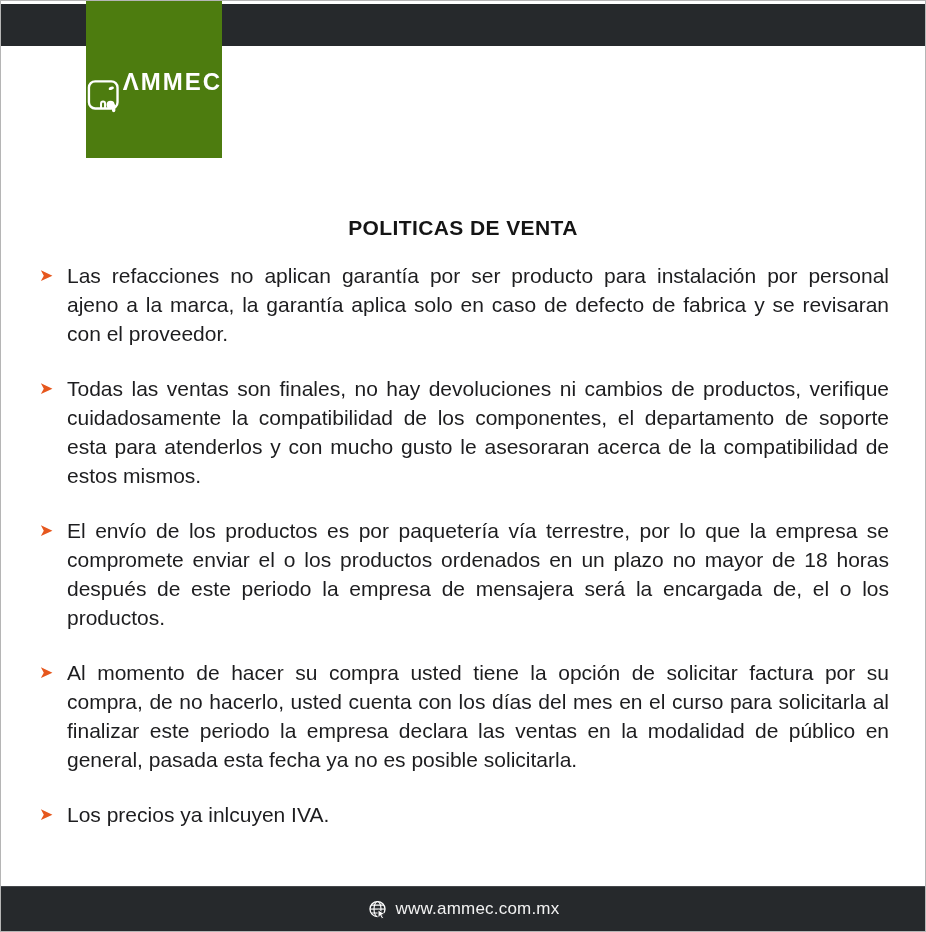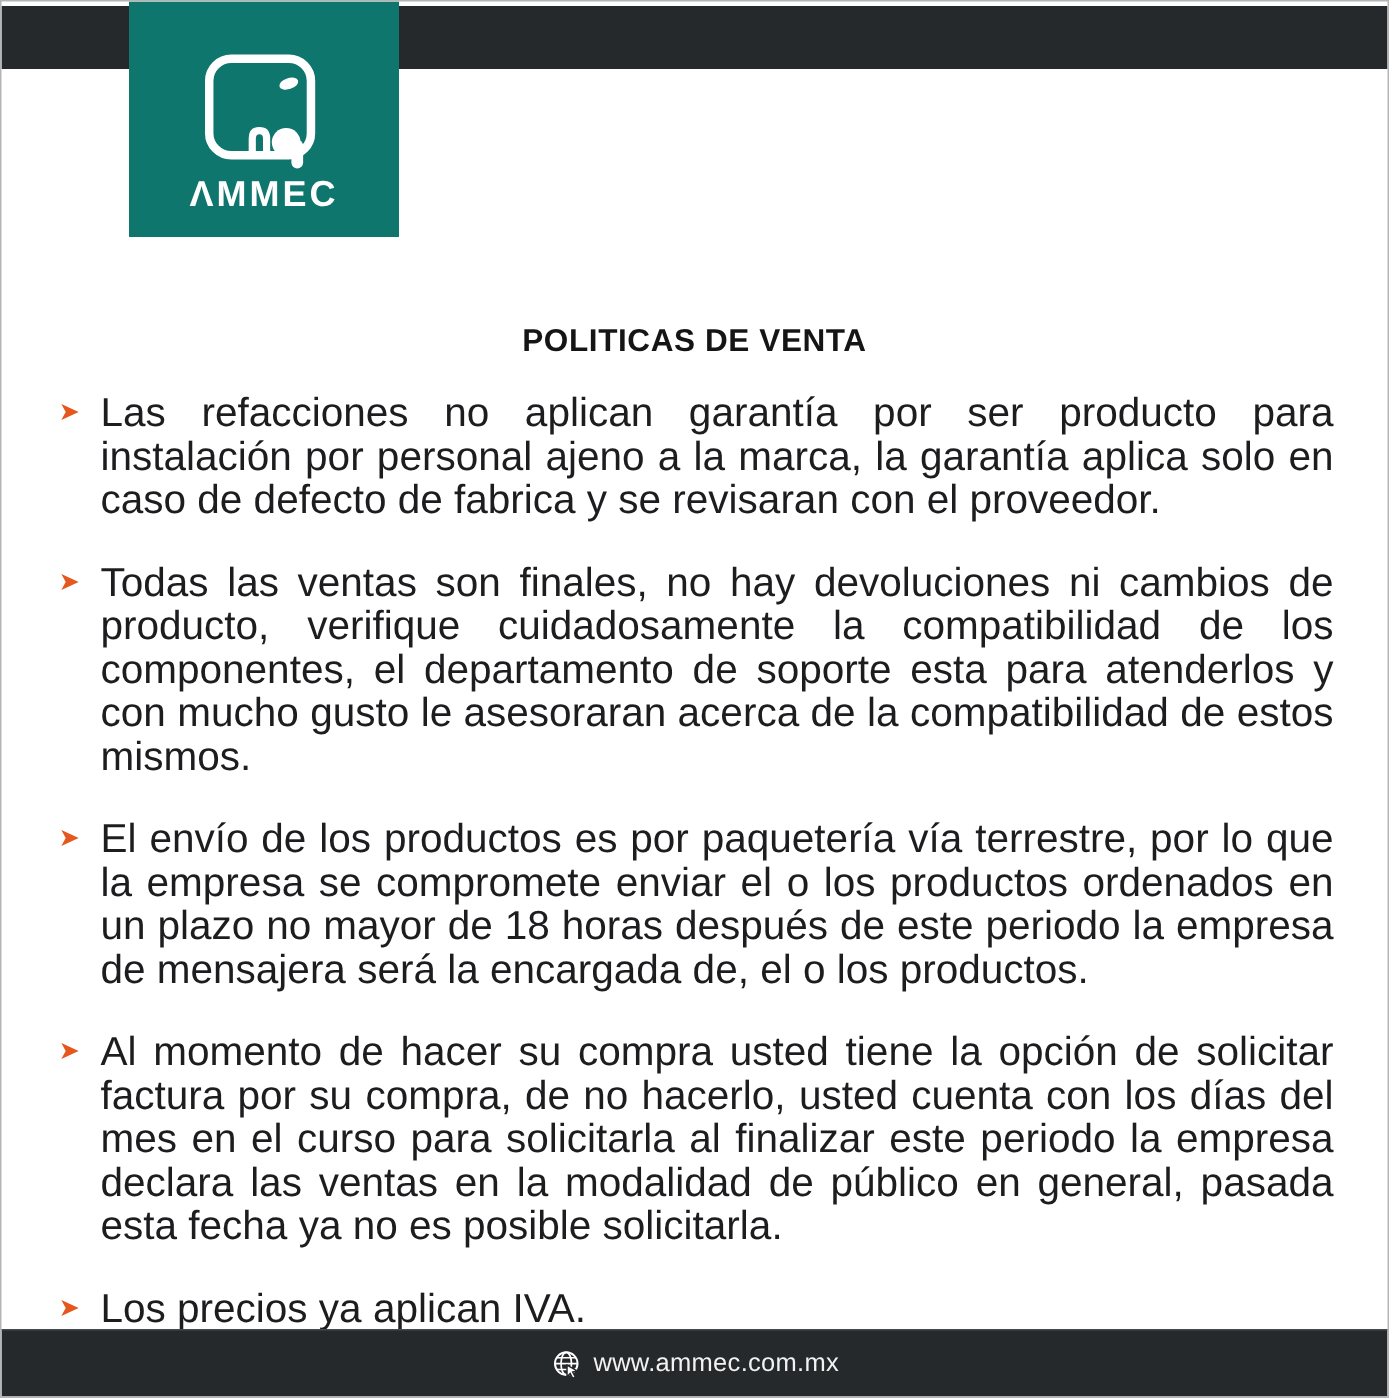--- a/index.html
+++ b/index.html
@@ -22,25 +22,25 @@
     top: 3px;
     left: 0;
     right: 0;
     height: 42px;
     background: #26292c;
   }
   .logo-box {
     position: absolute;
     top: 0;
     left: 85px;
-    width: 180px;
+    width: 136px;
     height: 157px;
-    background: #0f766e;
+    background: #4d7c0f;
     display: flex;
-    flex-direction: column;
+    flex-direction: row;
     align-items: center;
     z-index: 2;
   }
   .logo-box svg.elephant {
     margin-top: 33px;
     display: block;
   }
   .wordmark {
     margin-top: 4px;
     color: #ffffff;
@@ -76,21 +76,21 @@
     margin-bottom: 26px;
   }
   .bullet-arrow {
     color: #e6571d;
     font-family: "DejaVu Sans", sans-serif;
     font-size: 17px;
     line-height: 29px;
     user-select: none;
   }
   .policy-text {
-    font-size: 27px;
+    font-size: 21px;
     line-height: 29px;
     color: #1d1d1f;
     text-align: justify;
   }
   .footer-bar {
     position: absolute;
     left: 0;
     right: 0;
     bottom: 0;
     height: 44px;
@@ -127,33 +127,33 @@
 
   <div class="doc-title">POLITICAS DE VENTA</div>
 
   <ul class="policy-list">
     <li class="policy-item">
       <span class="bullet-arrow">➤</span>
       <span class="policy-text">Las refacciones no aplican garantía por ser producto para instalación por personal ajeno a la marca, la garantía aplica solo en caso de defecto de fabrica y se revisaran con el proveedor.</span>
     </li>
     <li class="policy-item">
       <span class="bullet-arrow">➤</span>
-      <span class="policy-text">Todas las ventas son finales, no hay devoluciones ni cambios de producto, verifique cuidadosamente la compatibilidad de los componentes, el departamento de soporte esta para atenderlos y con mucho gusto le asesoraran acerca de la compatibilidad de estos mismos.</span>
+      <span class="policy-text">Todas las ventas son finales, no hay devoluciones ni cambios de productos, verifique cuidadosamente la compatibilidad de los componentes, el departamento de soporte esta para atenderlos y con mucho gusto le asesoraran acerca de la compatibilidad de estos mismos.</span>
     </li>
     <li class="policy-item">
       <span class="bullet-arrow">➤</span>
       <span class="policy-text">El envío de los productos es por paquetería vía terrestre, por lo que la empresa se compromete enviar el o los productos ordenados en un plazo no mayor de 18 horas después de este periodo la empresa de mensajera será la encargada de, el o los productos.</span>
     </li>
     <li class="policy-item">
       <span class="bullet-arrow">➤</span>
       <span class="policy-text">Al momento de hacer su compra usted tiene la opción de solicitar factura por su compra, de no hacerlo, usted cuenta con los días del mes en el curso para solicitarla al finalizar este periodo la empresa declara las ventas en la modalidad de público en general, pasada esta fecha ya no es posible solicitarla.</span>
     </li>
     <li class="policy-item">
       <span class="bullet-arrow">➤</span>
-      <span class="policy-text">Los precios ya aplican IVA.</span>
+      <span class="policy-text">Los precios ya inlcuyen IVA.</span>
     </li>
   </ul>
 
   <div class="footer-bar">
     <svg width="21" height="21" viewBox="0 0 24 24" aria-hidden="true">
       <circle cx="12" cy="11.5" r="8.6" fill="none" stroke="#ffffff" stroke-width="1.5"></circle>
       <ellipse cx="12" cy="11.5" rx="4" ry="8.6" fill="none" stroke="#ffffff" stroke-width="1.3"></ellipse>
       <line x1="3.4" y1="11.5" x2="20.6" y2="11.5" stroke="#ffffff" stroke-width="1.3"></line>
       <path d="M4.7 7 H19.3 M4.7 16 H19.3" stroke="#ffffff" stroke-width="1.2" fill="none"></path>
       <path d="M12.6 12.6 L20.6 17.2 L16.9 18 L18.9 21.7 L16.9 22.7 L15 19 L12.6 21.6 Z" fill="#ffffff" stroke="#26292c" stroke-width="1.1"></path>

